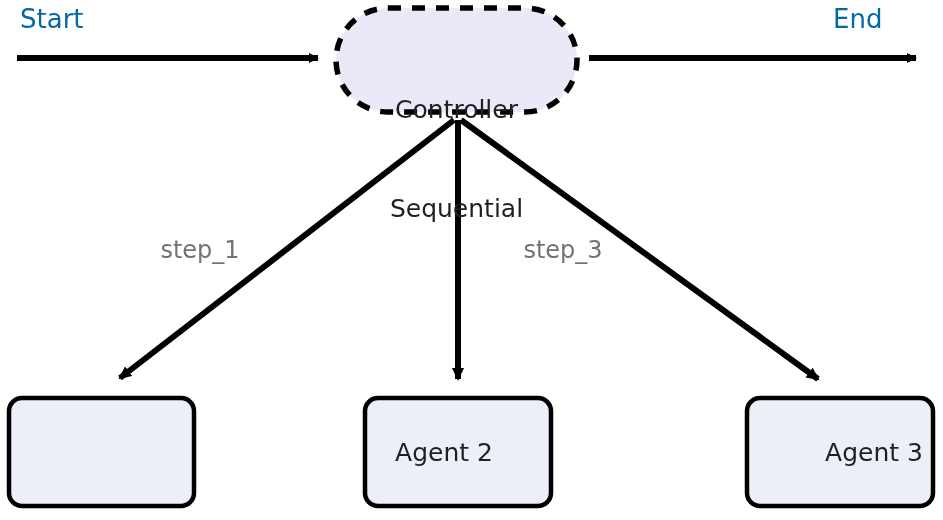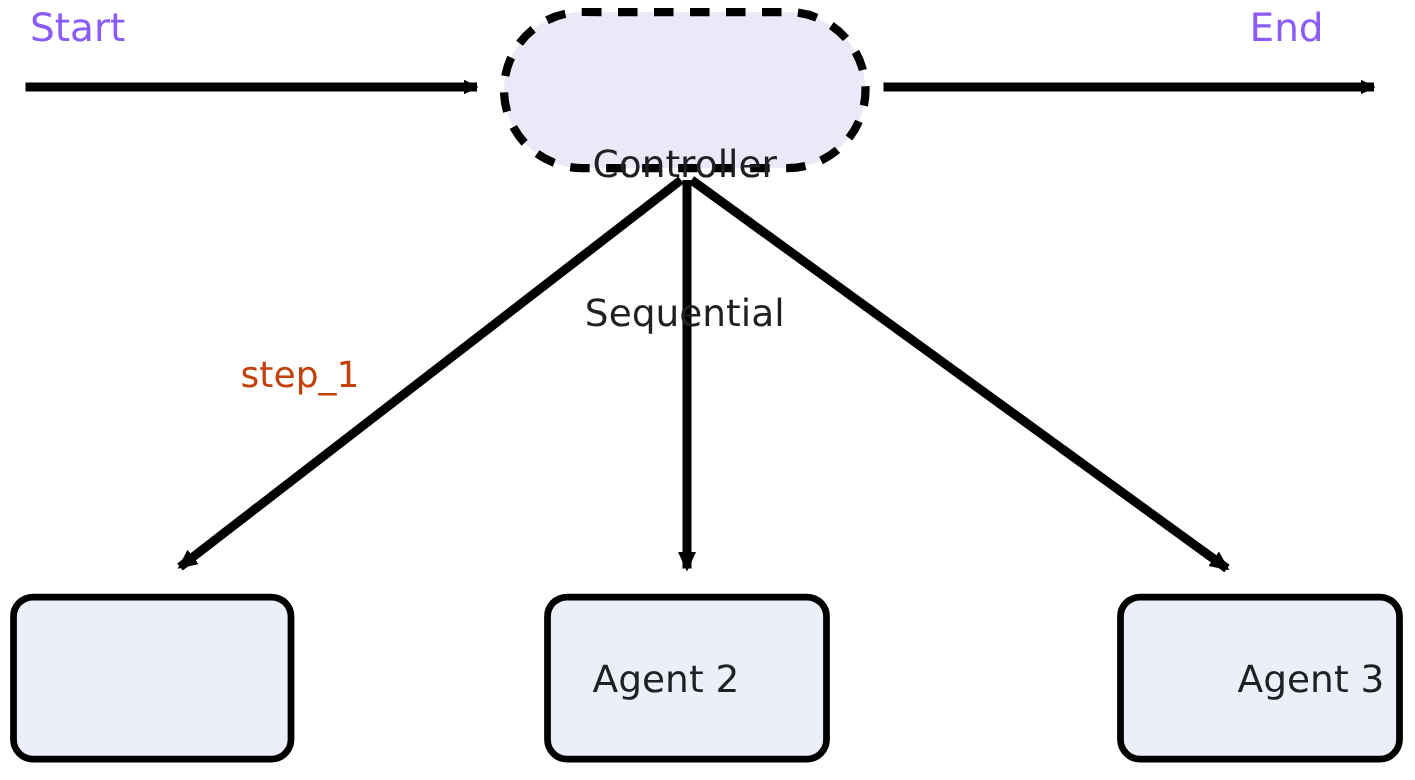--- a/index.html
+++ b/index.html
@@ -29,30 +29,30 @@
     text-align: center;
     color: #1f2024;
     font-size: 25px;
     line-height: 33px;
     font-family: "DejaVu Sans", "Liberation Sans", sans-serif;
     white-space: pre;
     pointer-events: none;
   }
   .edge-label {
     position: absolute;
-    color: #c2410c;
+    color: #737373;
     font-size: 24px;
     line-height: 28px;
     font-family: "DejaVu Sans", "Liberation Sans", sans-serif;
     text-align: center;
     white-space: pre;
   }
   .terminal-label {
     position: absolute;
-    color: #8b5cf6;
+    color: #0369a1;
     font-size: 26px;
     line-height: 30px;
     font-family: "DejaVu Sans", "Liberation Sans", sans-serif;
     white-space: pre;
   }
   .ctrl-label {
     left: 333px;
     top: 27px;
     width: 247px;
   }
@@ -104,17 +104,18 @@
 
   <div class="terminal-label" id="start-label">Start</div>
   <div class="terminal-label" id="end-label">End</div>
 
   <div class="node-label ctrl-label">
     <div>Controller</div>
     <div>Sequential</div>
   </div>
 
   <div class="edge-label" id="step-1-label">step_1</div>
+  <div class="edge-label" id="step-3-label">step_3</div>
 
   <div class="node-label agent-label" id="agent-2-label">Agent 2</div>
   <div class="node-label agent-label" id="agent-3-label">Agent 3</div>
 
 </div>
 
 </body></html>

